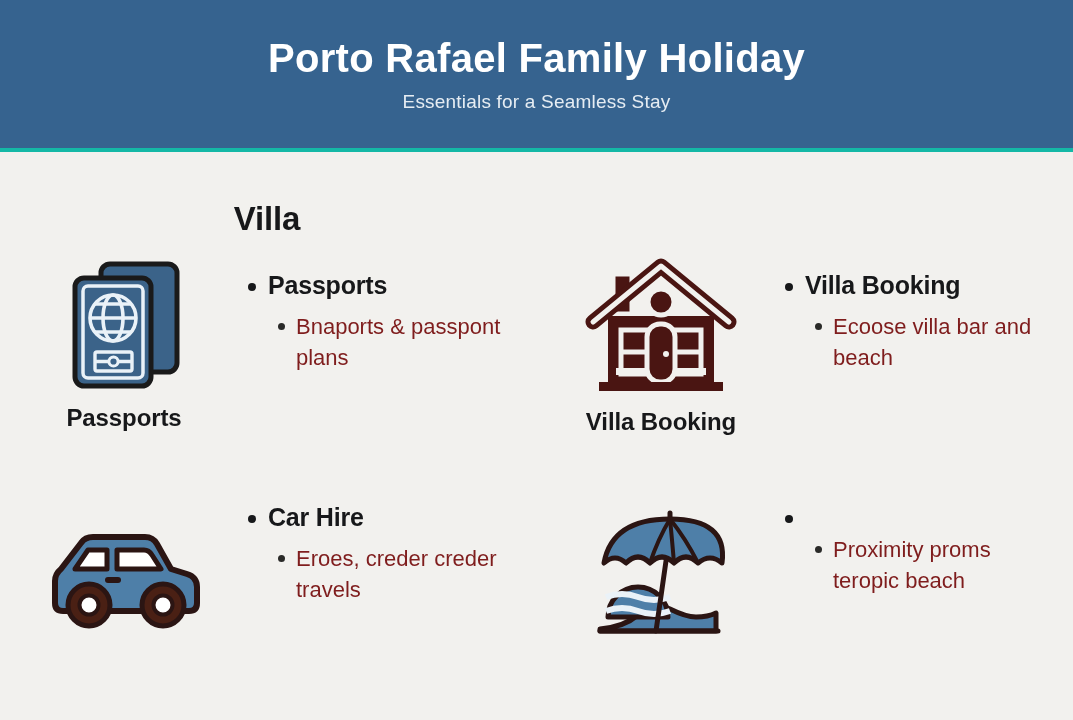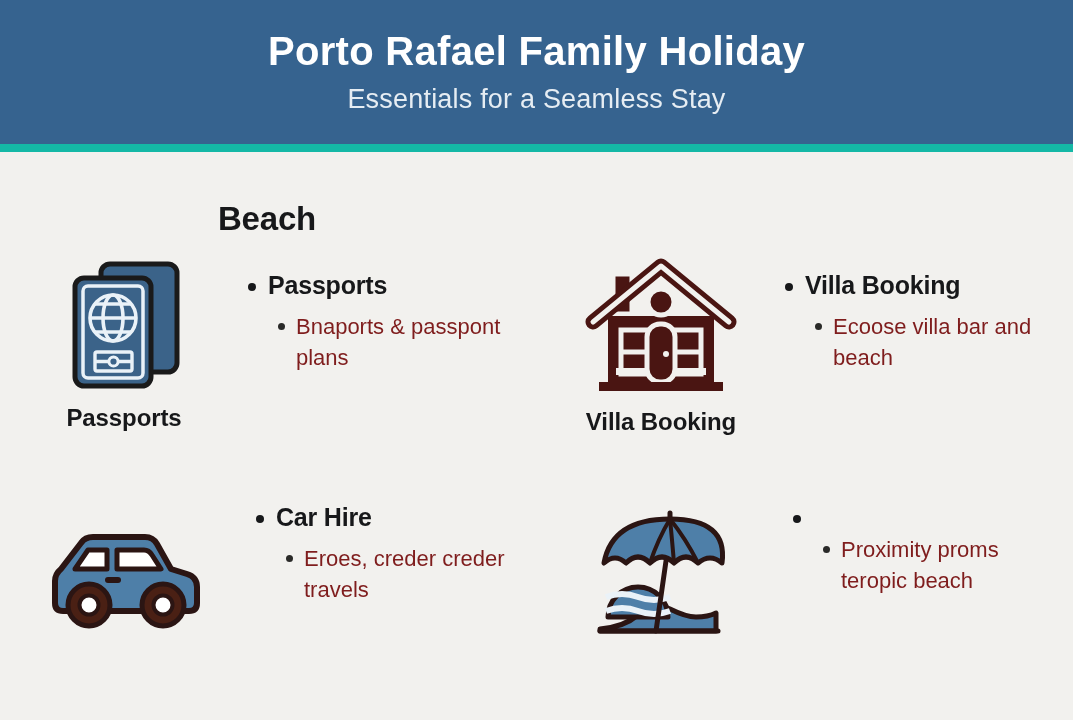--- a/index.html
+++ b/index.html
@@ -14,30 +14,30 @@
 
   .page { position:relative; width:1073px; height:720px; background:#F2F1EE; }
 
   
   .header {
     position:absolute; left:0; top:0;
     width:1073px; height:152px;
     background:#36638F;
     display:flex; flex-direction:column;
     align-items:center; justify-content:center;
-    border-bottom:8px solid #14b8a6;
+    border-bottom:4px solid #14b8a6;
   }
   .header-title {
     font-size:40px; font-weight:bold; color:#FFFFFF;
     letter-spacing:.3px; line-height:1.1;
     text-align:center;
   }
   .header-subtitle {
     margin-top:11px;
-    font-size:27px; font-weight:400; color:#E6EDF3;
+    font-size:19px; font-weight:400; color:#E6EDF3;
     letter-spacing:.2px; text-align:center;
   }
 
   
   .content {
     position:absolute; left:0; top:152px;
     width:1073px; height:568px;
   }
 
   .column { position:absolute; top:0; width:536px; height:568px; }
@@ -49,21 +49,21 @@
     text-align:center;
     font-size:33px; font-weight:bold; color:#17181A;
     letter-spacing:-.2px;
   }
   .column.left  .column-heading { transform:translateX(-1px); }
   .column.right .column-heading { transform:translateX(-14px); }
 
   
   .item { position:absolute; left:0; width:536px; display:flex; }
   .item.row1 { top:100px; height:190px; }
-  .item.row2 { top:340px; height:170px;gap:8px; }
+  .item.row2 { top:340px; height:170px; }
 
   .icon-cell {
     width:248px; flex:0 0 248px;
     display:flex; flex-direction:column;
     align-items:center; justify-content:flex-start;
     padding-top:4px;
   }
   .item.row2 .icon-cell { justify-content:center; padding-top:0; }
 
   .icon-art { display:block; }
@@ -109,21 +109,21 @@
 
   <div class="header">
     <div class="header-title">Porto Rafael Family Holiday</div>
     <div class="header-subtitle">Essentials for a Seamless Stay</div>
   </div>
 
   <div class="content">
 
     <div class="column left">
 
-      <div class="column-heading">Beach</div>
+      <div class="column-heading">Villa</div>
 
       <div class="item row1">
         <div class="icon-cell">
           <span class="icon-art">
             <svg width="130" height="136" viewBox="0 0 130 136">
               <g stroke="#1A1A1A" stroke-width="5" stroke-linejoin="round">
                 <rect x="42" y="8" width="76" height="108" rx="9" fill="#3B6389"></rect>
               </g>
               <g stroke="#1A1A1A" stroke-width="5" stroke-linejoin="round">
                 <rect x="16" y="22" width="76" height="108" rx="9" fill="#3B6389"></rect>

